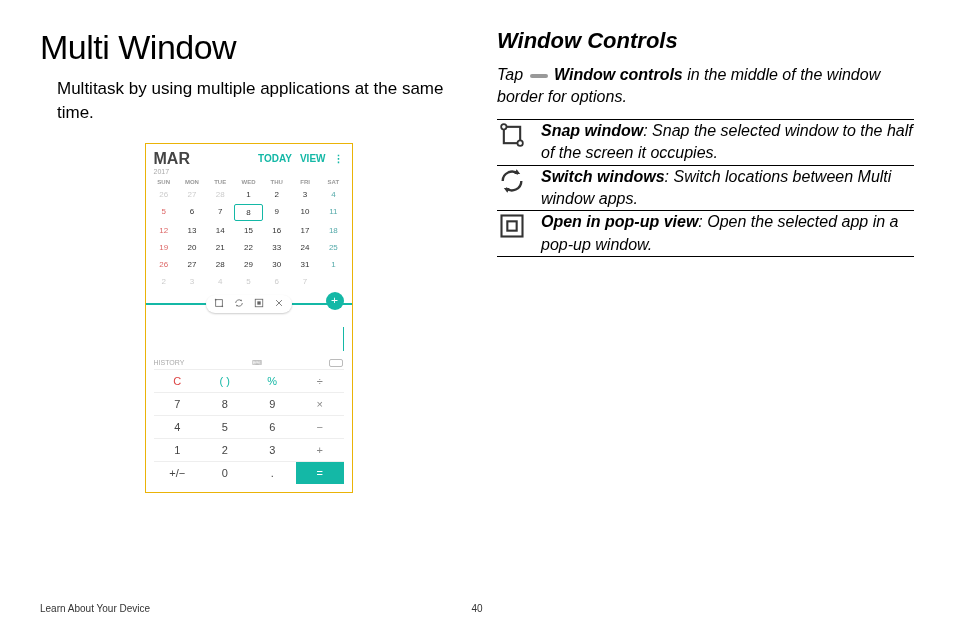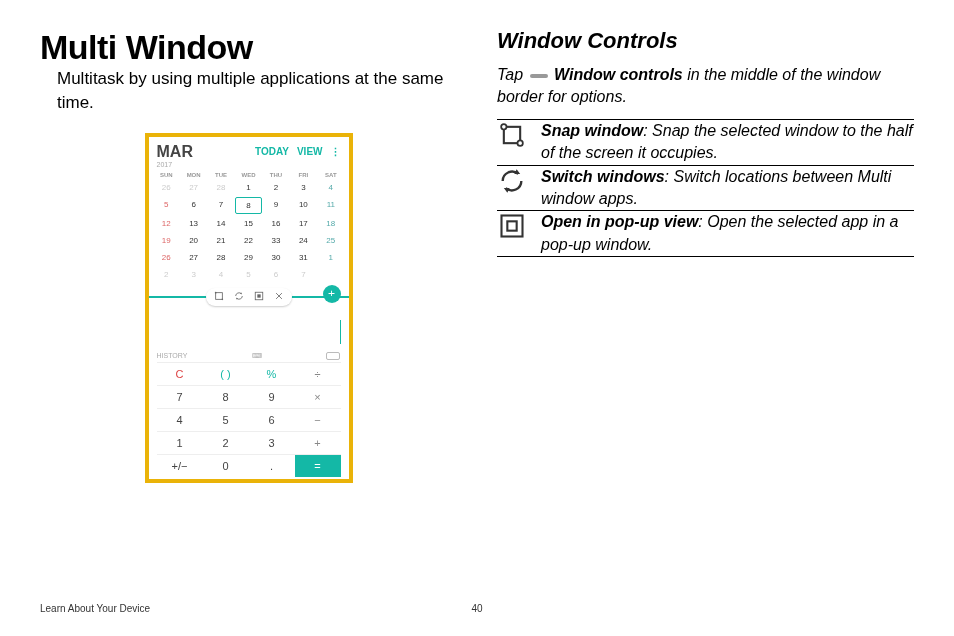--- a/index.html
+++ b/index.html
@@ -13,23 +13,23 @@
     padding: 28px 40px 20px 40px;
   }
   .columns {
     display: flex;
     gap: 40px;
   }
   .col-left { flex: 1; }
   .col-right { flex: 1; font-style: italic; }
   h1.main-title {
     font-size: 34px;
-    font-weight: 700;
+    font-weight: 400;
     letter-spacing: -0.5px;
-    margin-bottom: 0;
+    margin-bottom: 10px;
   }
   .subtitle {
     font-size: 17px;
     line-height: 1.4;
     margin-bottom: 18px;
     margin-left: 17px;
   }
   h2.section-title {
     font-size: 22px;
     font-weight: 700;
@@ -71,21 +71,21 @@
   .control-text {
     font-size: 16px;
     line-height: 1.4;
   }
   .control-text b { font-weight: 700; }
 
   
   .phone {
     width: 208px;
     height: 350px;
-    border: 4px solid #eab308;
+    border: 1px solid #eab308;
     margin: 4px auto;
     font-size: 9px;
     color: #333;
     background: #fff;
     position: relative;
   }
   .cal-header {
     display: flex;
     justify-content: space-between;
     align-items: center;

